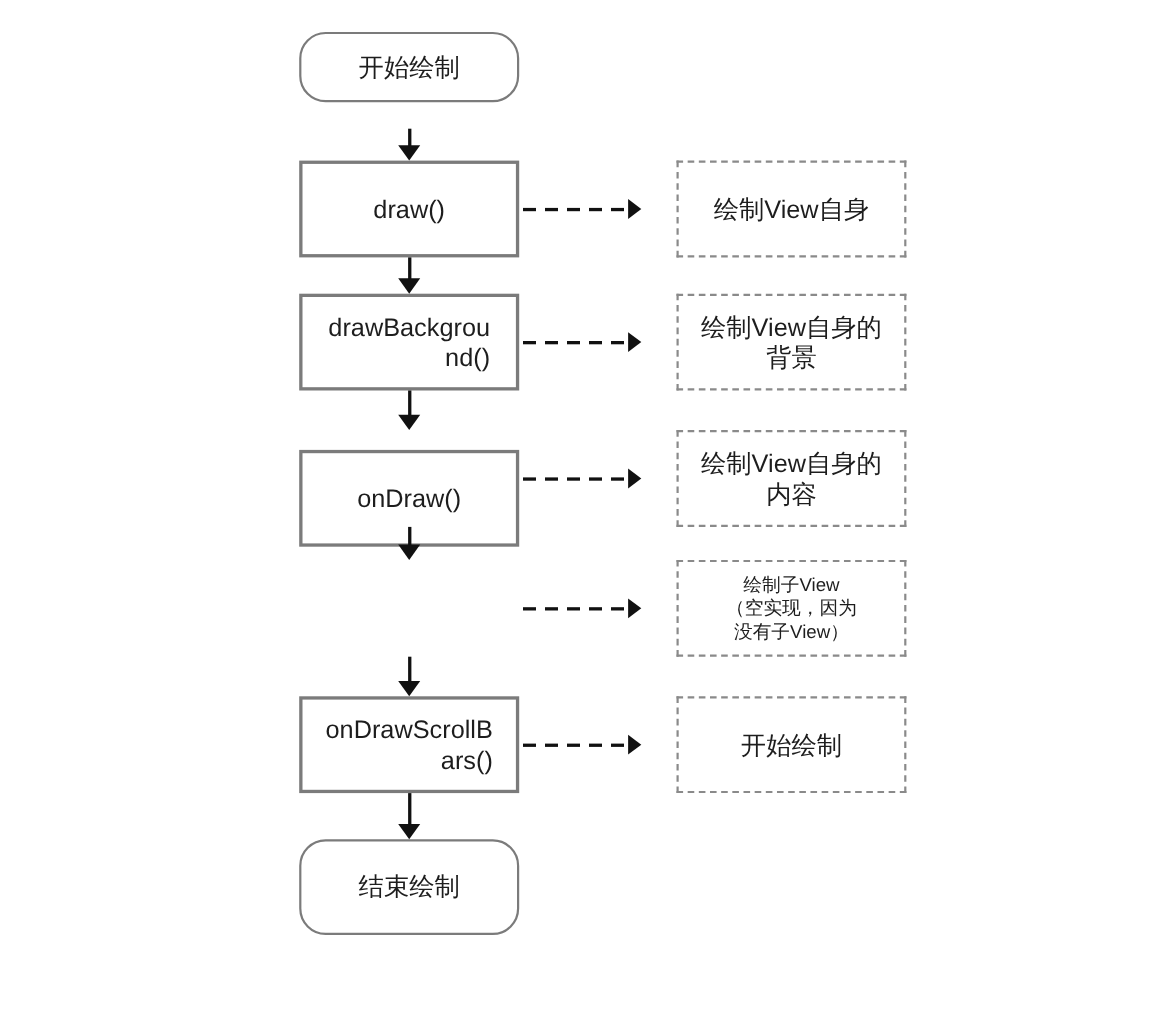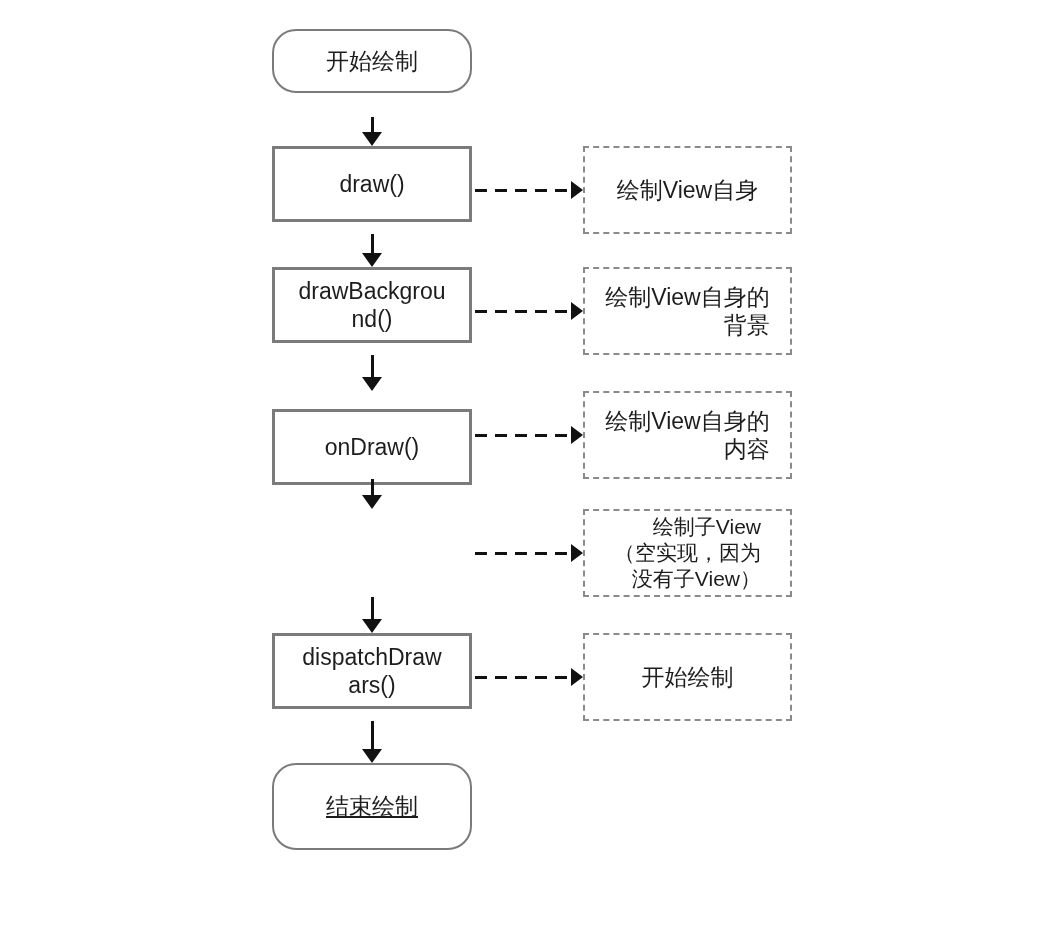--- a/index.html
+++ b/index.html
@@ -26,29 +26,29 @@
     font-size: 23px;
     line-height: 1.22;
     background: var(--bg);
   }
   .terminal {
     left: 272px; width: 200px; height: 64px;
     border: 2px solid var(--border);
     border-radius: 24px;
   }
   .process {
-    left: 272px; width: 200px; height: 76px;
+    left: 272px; width: 200px; height: 88px;
     border: 3px solid var(--border);
+    text-align: right;
   }
   .note {
-    left: 583px; width: 209px; height: 88px;
+    left: 615px; width: 209px; height: 88px;
     border: 2px dashed #8a8a8a;
-    text-align: right;
   }
-  .note.small { font-size: 21px; line-height: 1.25; }
+  .note.small { font-size: 17px; line-height: 1.25; }
 
   
   .varrow { position: absolute; left: 361px; width: 22px; }
   .vline {
     position: absolute; top: 0; bottom: 13px; left: 50%;
     width: 3px; margin-left: -1.5px; background: var(--arrow);
   }
   .vhead {
     position: absolute; bottom: 0; left: 50%; margin-left: -10px;
     width: 0; height: 0;
@@ -86,25 +86,25 @@
     <span>draw()</span>
   </div>
   <div class="node process" style="top:267px;">
     <span>drawBackgrou
 nd()</span>
   </div>
   <div class="node process" style="top:409px;">
     <span>onDraw()</span>
   </div>
   <div class="node process" style="top:633px;">
-    <span>dispatchDraw
+    <span>onDrawScrollB
 ars()</span>
   </div>
 
-  <div class="node terminal" style="top:763px; height:87px;text-decoration:underline;">
+  <div class="node terminal" style="top:763px; height:87px;">
     <span>结束绘制</span>
   </div>
 
   <div class="node note" style="top:146px;">
     <span>绘制View自身</span>
   </div>
   <div class="node note" style="top:267px;">
     <span>绘制View自身的
 背景</span>
   </div>

